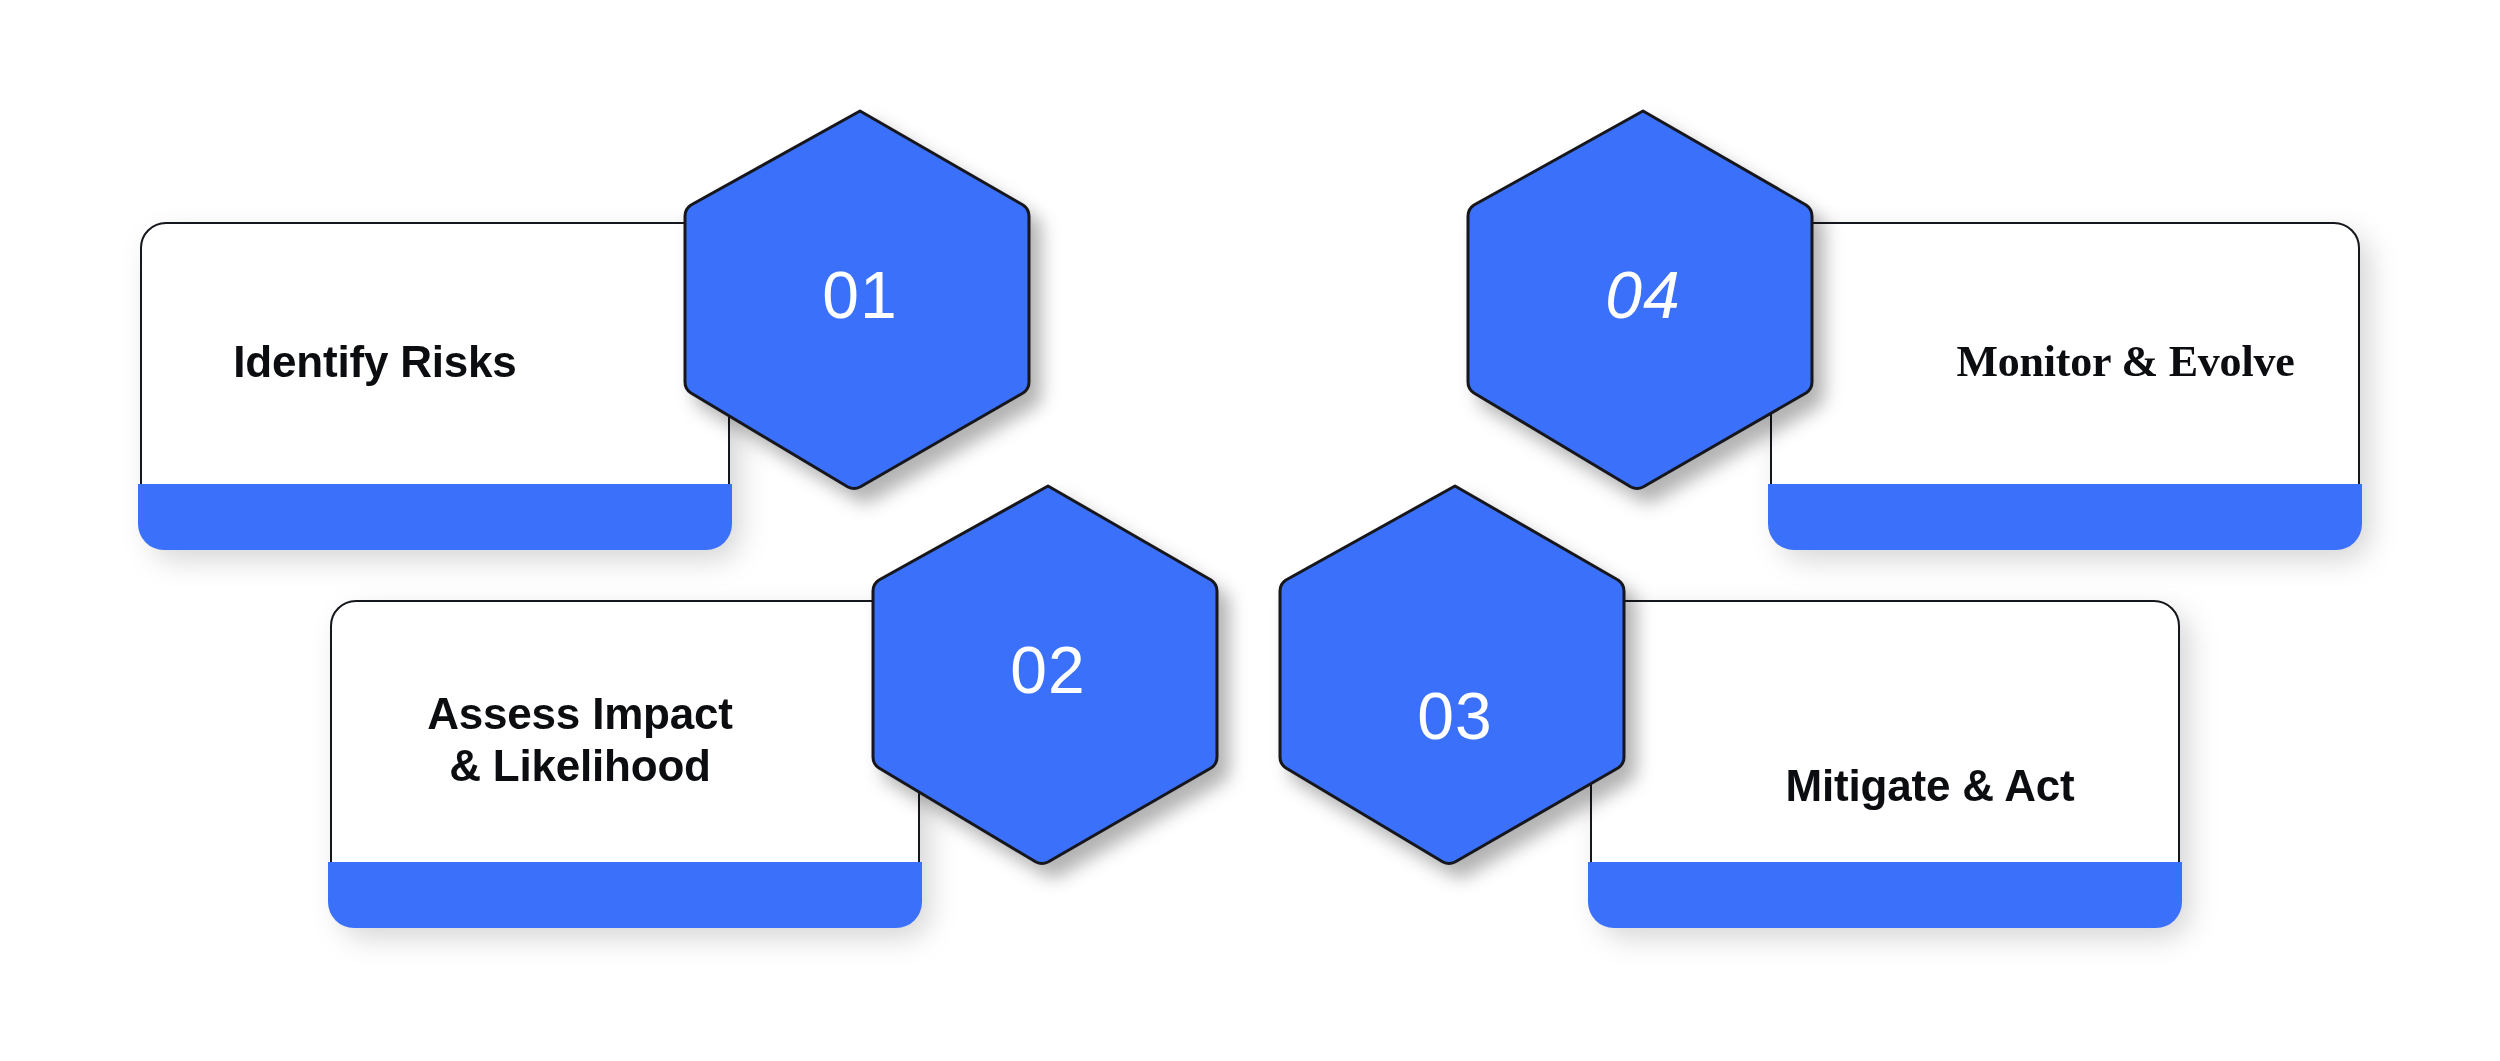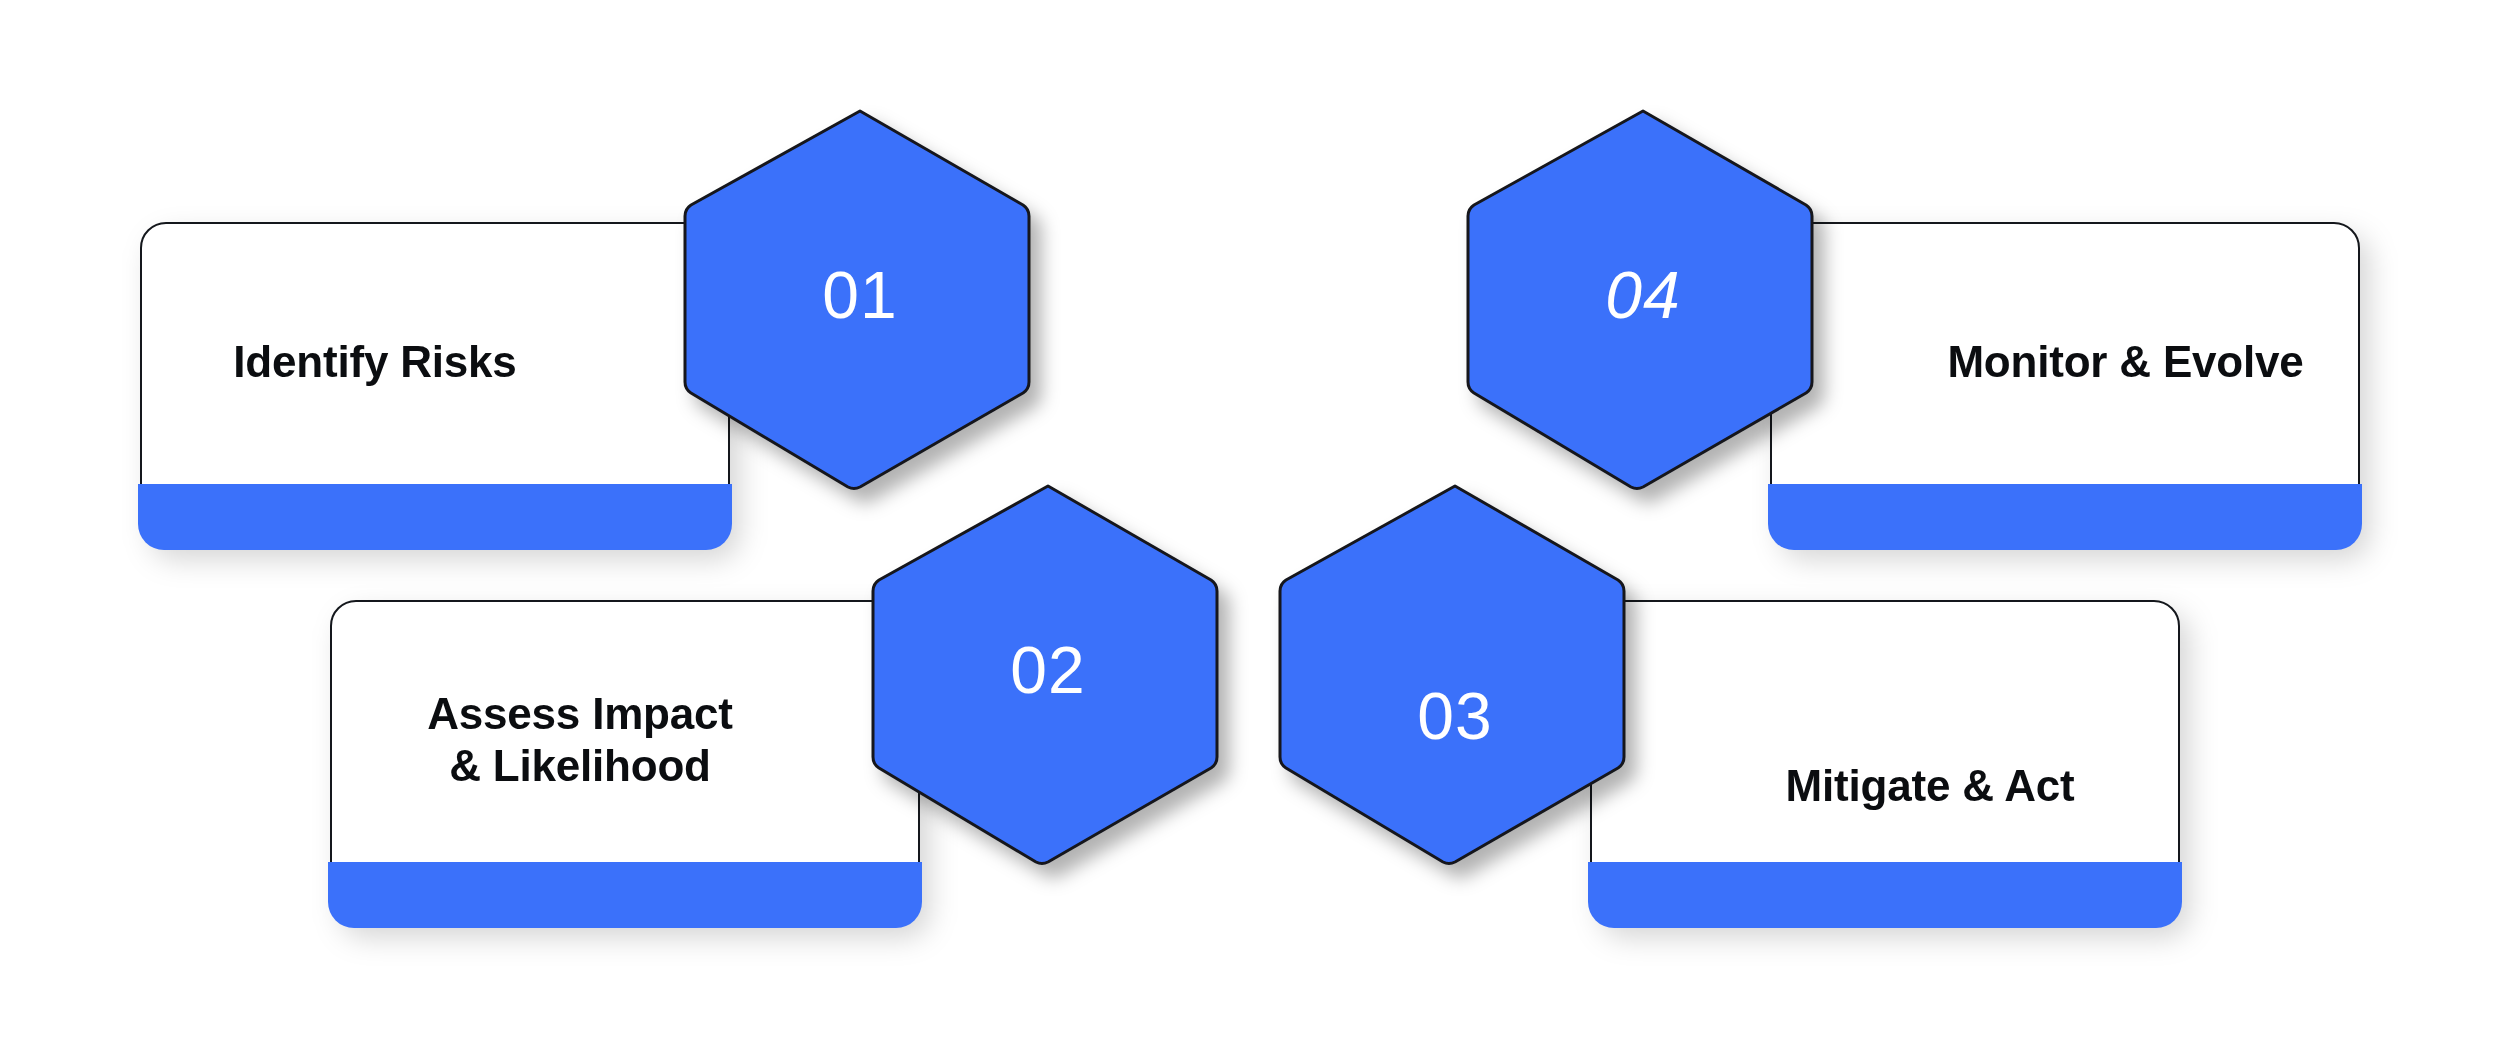--- a/index.html
+++ b/index.html
@@ -117,21 +117,21 @@
     <div class="card-shadow"></div>
     <div class="card-body"></div>
     <div class="card-band" style="height:66px;"></div>
     <div class="card-label" style="left:90px; right:0; top:114px;margin-top:46px;">Mitigate &amp; Act</div>
   </div>
 
   <div class="card" style="left:1770px; top:222px; width:590px; height:326px;">
     <div class="card-shadow"></div>
     <div class="card-body"></div>
     <div class="card-band" style="height:66px;"></div>
-    <div class="card-label" style="left:121px; right:0; top:114px;">Monitor &amp; Evolve</div>
+    <div class="card-label" style="left:121px; right:0; top:114px;font-family:Liberation Serif, serif;">Monitor &amp; Evolve</div>
   </div>
 
   <div class="hex" style="left:685px; top:105px; width:350px; height:388px;">
     <svg width="350" height="388" viewBox="0 0 350 388">
       <defs>
         <filter id="hexshadow1" x="-40%" y="-40%" width="190%" height="190%">
           <feDropShadow dx="11" dy="13" stdDeviation="9" flood-color="#000000" flood-opacity="0.30"></feDropShadow>
         </filter>
       </defs>
       <path d="M175 6 L338 100 Q344 104 344 111 L344 277 Q344 284 338 288 L175 382 Q169 385 163 382 L6 288 Q0 284 0 277 L0 111 Q0 104 6 100 Z" fill="#3B71FA" stroke="#14171C" stroke-width="3" stroke-linejoin="round" filter="url(#hexshadow1)"></path>

